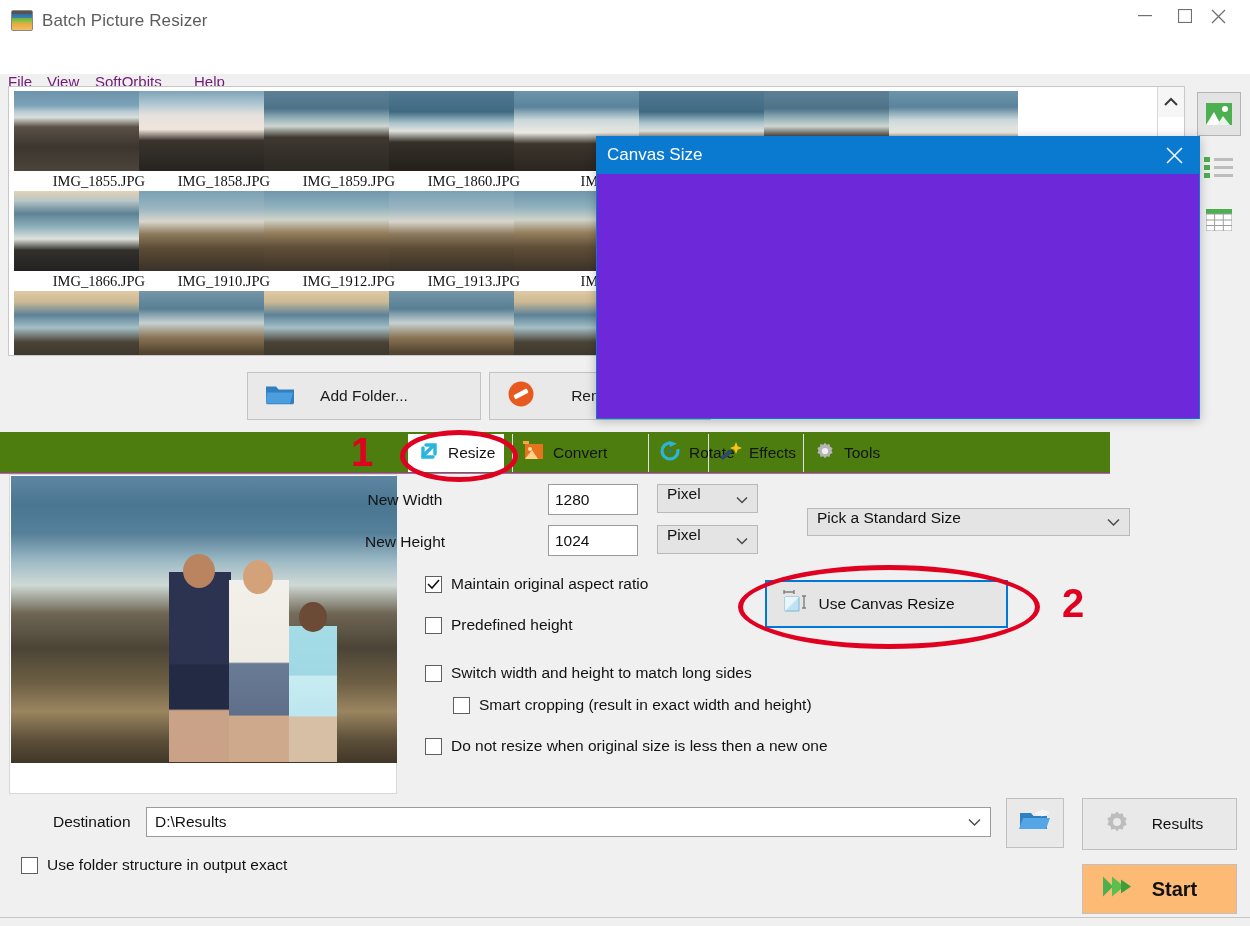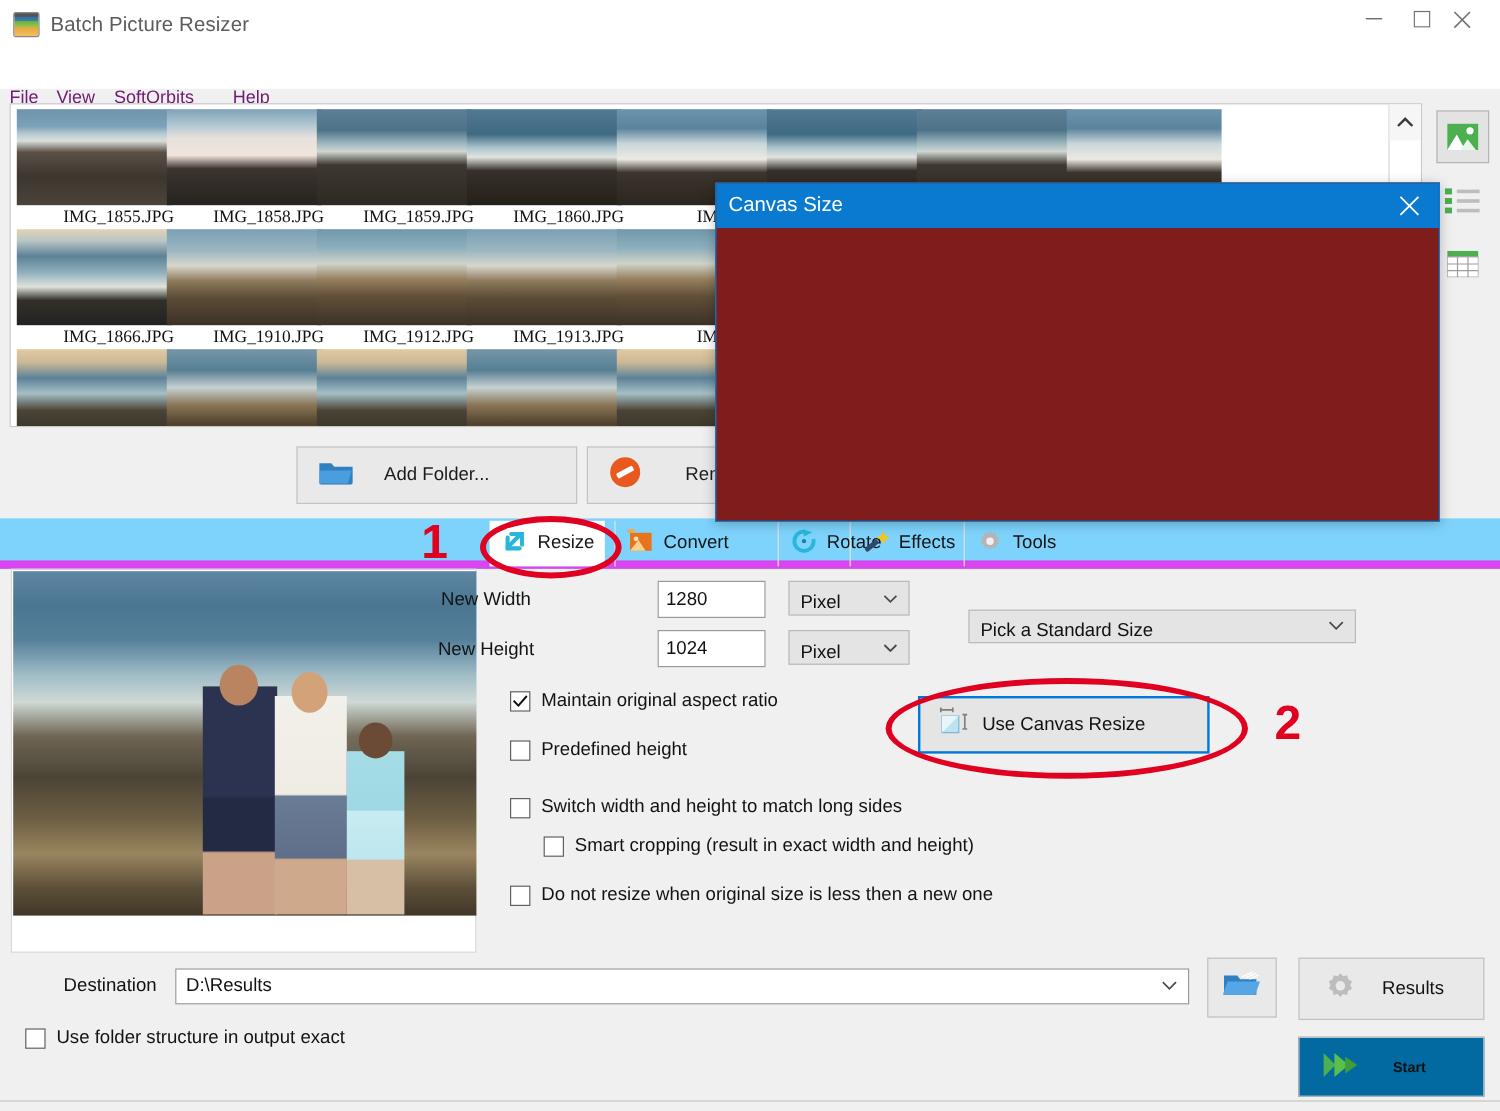--- a/index.html
+++ b/index.html
@@ -138,22 +138,22 @@
     font-size: 15.5px; color: #1b1b1b;
   }
   .fbtn .ficon { position: absolute; left: 18px; top: 50%; transform: translateY(-50%); }
   .fbtn .flabel { position: absolute; left: 0; width: 100%; text-align: center; }
   .fbtn-add-files { left: 2px; width: 222px; }
   .fbtn-add-folder { left: 238px; width: 234px; }
   .fbtn-remove { left: 480px; width: 222px; }
 
   
   .tabbar {
-    position: absolute; left: 0; top: 432px; width: 1250px; height: 42px;
-    background: #7dd3fc; border-bottom: 7px solid #d946ef;
+    position: absolute; left: 0; top: 432px; width: 1110px; height: 42px;
+    background: #4d7c0f; border-bottom: 1px solid #d946ef;
   }
   .tab {
     position: absolute; top: 2px; height: 38px;
     display: flex; align-items: center; gap: 7px;
     font-size: 15.5px; color: #141414;
     padding: 0 9px;
     border-left: 1px solid #e0e0e0;
   }
   .tab:first-of-type { border-left: none; }
   .tab.active { background: #ffffff; }
@@ -194,21 +194,21 @@
     white-space: nowrap;
   }
   .txtfield {
     position: absolute; background: #ffffff; border: 1px solid #9a9a9a;
     font-size: 15.5px; color: #111; padding: 2px 6px;
     display: flex; align-items: center;
   }
   .combo {
     position: absolute; background: #e4e4e4; border: 1px solid #b9b9b9;
     font-size: 15.5px; color: #111;
-    display: flex; align-items: flex-end; padding-left: 9px;
+    display: flex; align-items: flex-start; padding-left: 9px;
   }
   .combo .caret {
     position: absolute; right: 9px; top: 50%; transform: translateY(-50%);
   }
   .chk-row {
     position: absolute; display: flex; align-items: center; gap: 9px;
     font-size: 15.5px; color: #121212; white-space: nowrap;
   }
   .chkbox {
     width: 17px; height: 17px; background: #fff; border: 1px solid #5f5f5f;
@@ -249,40 +249,40 @@
   .options-btn {
     position: absolute; left: 1082px; top: 798px; width: 155px; height: 52px;
     background: #e9e9e9; border: 1px solid #c0c0c0;
     display: flex; align-items: center;
     font-size: 15.5px; color: #111;
   }
   .options-btn .oicon { position: absolute; left: 20px; top: 50%; transform: translateY(-50%); }
   .options-btn .olabel { position: absolute; left: 0; width: 100%; text-align: center; padding-left: 36px; }
   .start-btn {
     position: absolute; left: 1082px; top: 864px; width: 155px; height: 50px;
-    background: #0369a1; border: 1px solid #c0c0c0;
+    background: #fdba74; border: 1px solid #c0c0c0;
     display: flex; align-items: center;
-    font-size: 12px; font-weight: bold; color: #111;
+    font-size: 20px; font-weight: bold; color: #111;
   }
   .start-btn .sicon { position: absolute; left: 18px; top: 50%; transform: translateY(-50%); }
   .start-btn .slabel { position: absolute; left: 0; width: 100%; text-align: center; padding-left: 30px; }
   .folder-chk {
     position: absolute; left: 21px; top: 856px;
     display: flex; align-items: center; gap: 9px;
     font-size: 15.5px; color: #121212;
   }
   .statusline {
     position: absolute; left: 0; top: 917px; width: 1250px; height: 1px;
     background: #c6c6c6;
   }
 
   
   .dialog {
-    position: absolute; left: 596px; top: 152px; width: 604px; height: 283px;
-    background: #7f1d1d;
+    position: absolute; left: 596px; top: 136px; width: 604px; height: 283px;
+    background: #6d28d9;
     border: 1px solid #0a7ad0;
     box-shadow: 0 2px 10px rgba(0,0,0,0.25);
     z-index: 50;
   }
   .dlg-title {
     position: absolute; left: 0; top: 0; width: 100%; height: 37px;
     background: #0a7ad0;
   }
   .dlg-title-text {
     position: absolute; left: 10px; top: 8px;

